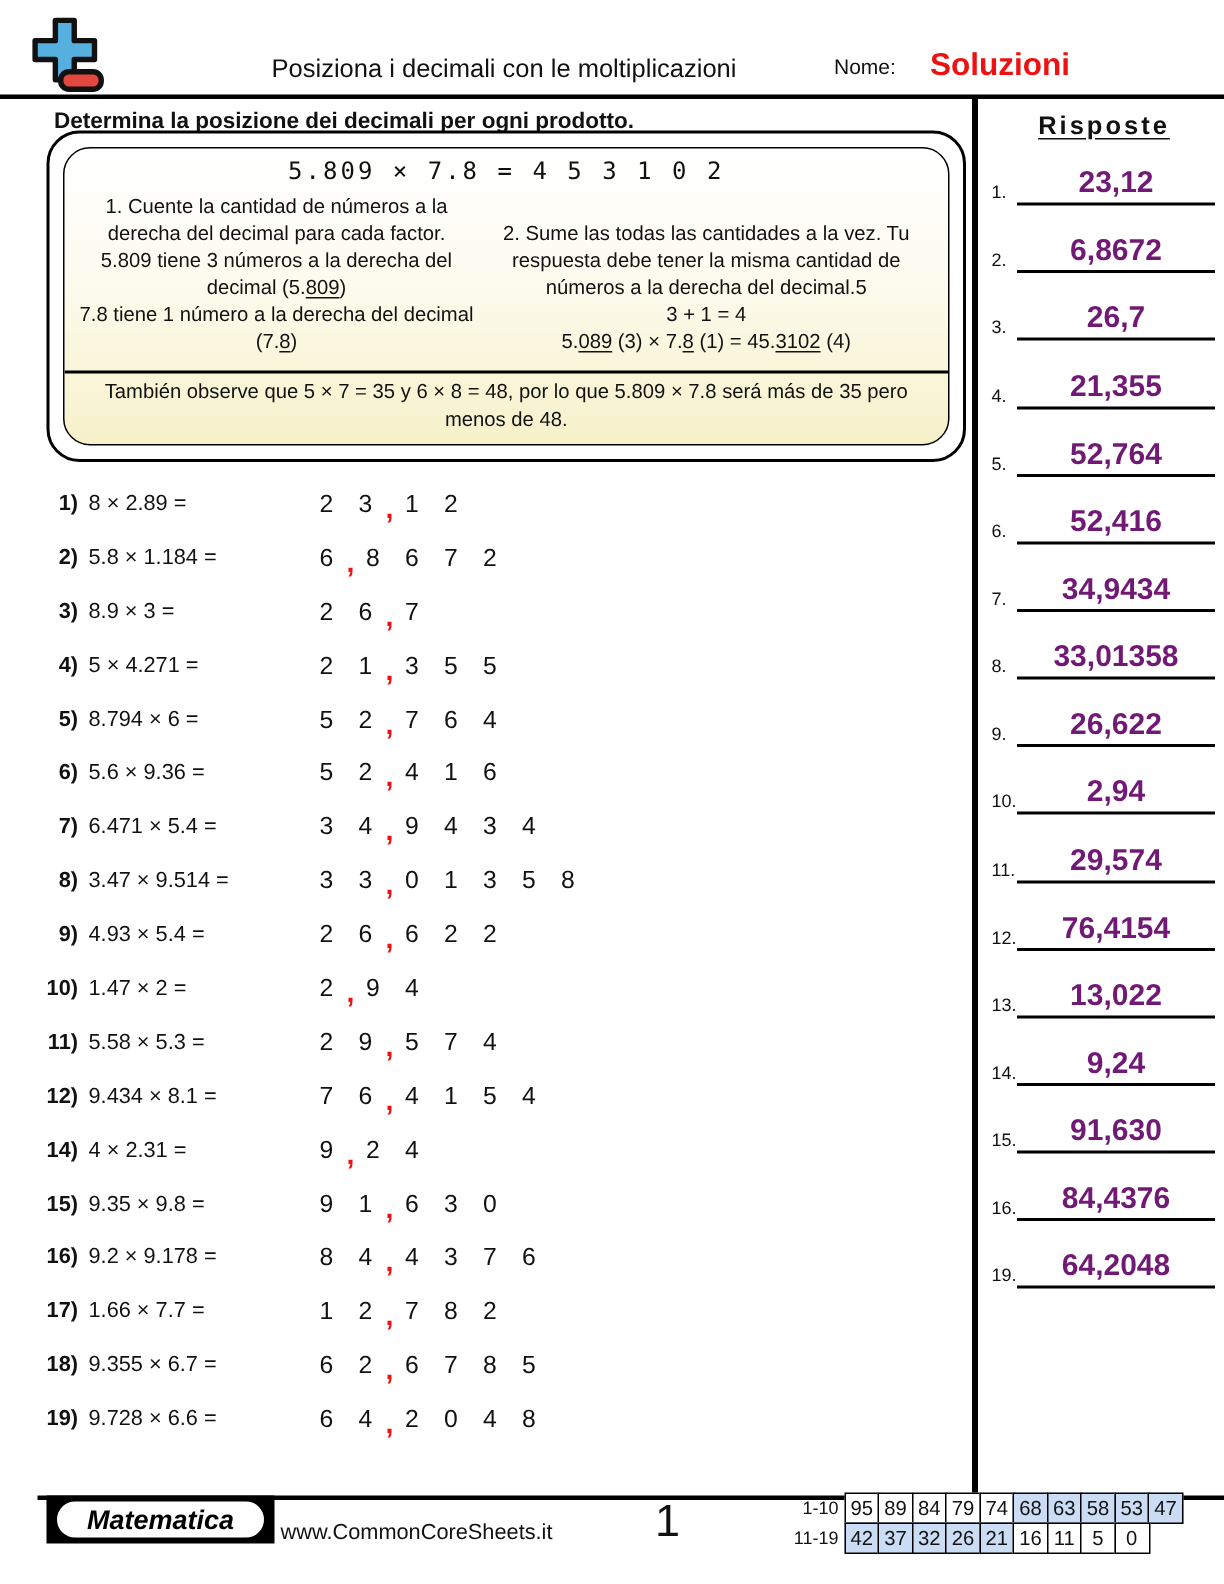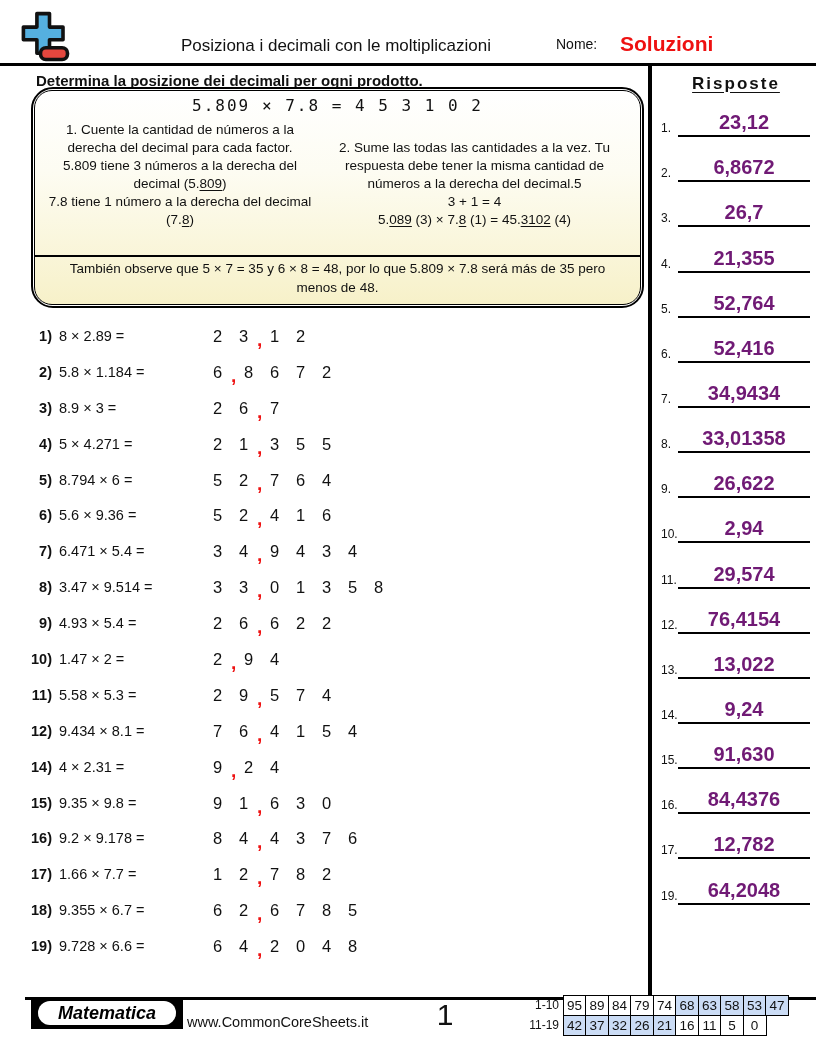--- a/index.html
+++ b/index.html
@@ -17,21 +17,21 @@
   
   .content { position:absolute; top:66px; left:0; width:648px; bottom:59px; }
   .vdiv { position:absolute; top:66px; left:648px; width:2px; height:931px;
           border-left:2px solid #000; border-right:2px solid #000; }
   .answers { position:absolute; top:66px; left:656px; width:160px; height:931px; }
 
   .instruction { position:absolute; top:6px; left:36px; font-weight:bold; font-size:15px; }
 
   
   .exbox { position:absolute; top:21px; left:31px; width:613px; height:221px;
-           border:2px solid #000; border-radius:22px; padding:1px; background:#fff; }
+           border:2px solid #000; border-radius:22px; padding:9px; background:#fff; }
   .exinner { height:100%; border:1.5px solid #000; border-radius:18px; overflow:hidden;
              display:flex; flex-direction:column;
              background:linear-gradient(180deg,#ffffff 0%,#fdfcf2 38%,#f7f1c9 100%); }
   .ex-eq { text-align:center; padding-top:5px; font-family:"DejaVu Sans Mono", monospace;
            font-size:16px; letter-spacing:2px; }
   .ex-cols { flex:1; display:flex; padding:6px 8px 0 10px; gap:2px; }
   .ex-col { font-size:13.5px; line-height:1.33; text-align:center; }
   .ex-col.left { flex:0 0 46%; }
   .ex-col.right { flex:1; padding-top:18px; }
   .seg .u, .u { text-decoration:underline; text-underline-offset:2px; }
@@ -329,25 +329,20 @@
           <span class="a-val">91,630</span>
           <span class="a-line"></span>
         </div>
 
         <div class="ans-row">
           <span class="a-num">16.</span>
           <span class="a-val">84,4376</span>
           <span class="a-line"></span>
         </div>
 
-        <div class="ans-row">
-          <span class="a-num">17.</span>
-          <span class="a-val">12,782</span>
-          <span class="a-line"></span>
-        </div>
 
 
         <div class="ans-row">
           <span class="a-num">19.</span>
           <span class="a-val">64,2048</span>
           <span class="a-line"></span>
         </div>
       </div>
   </aside>
 

